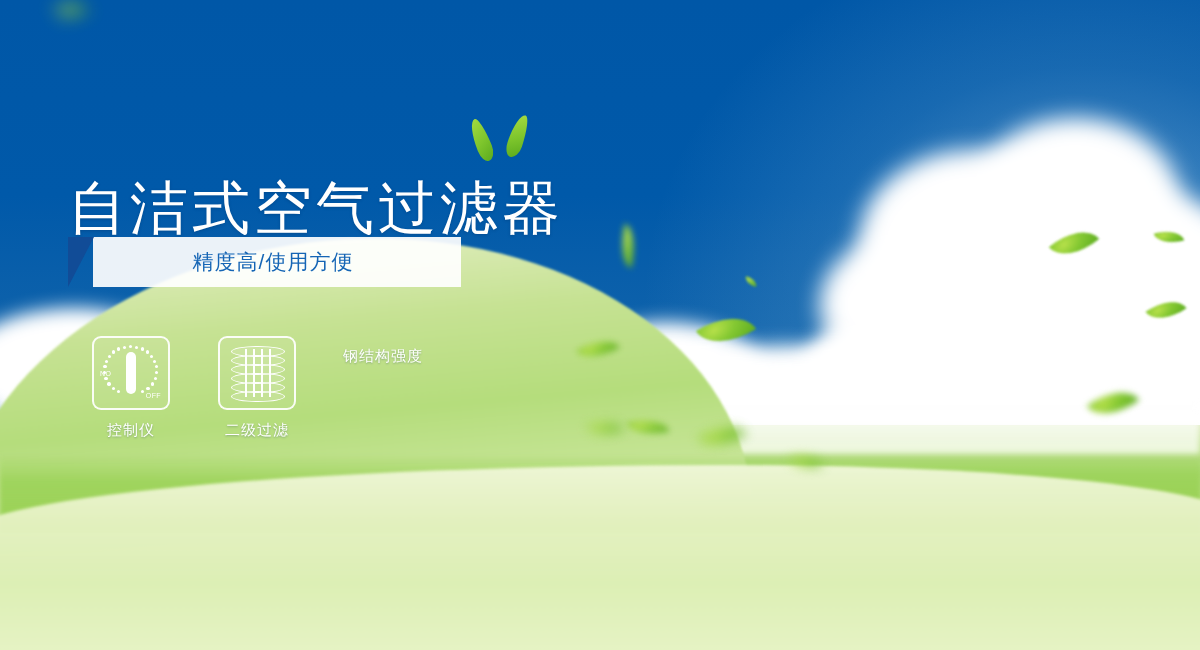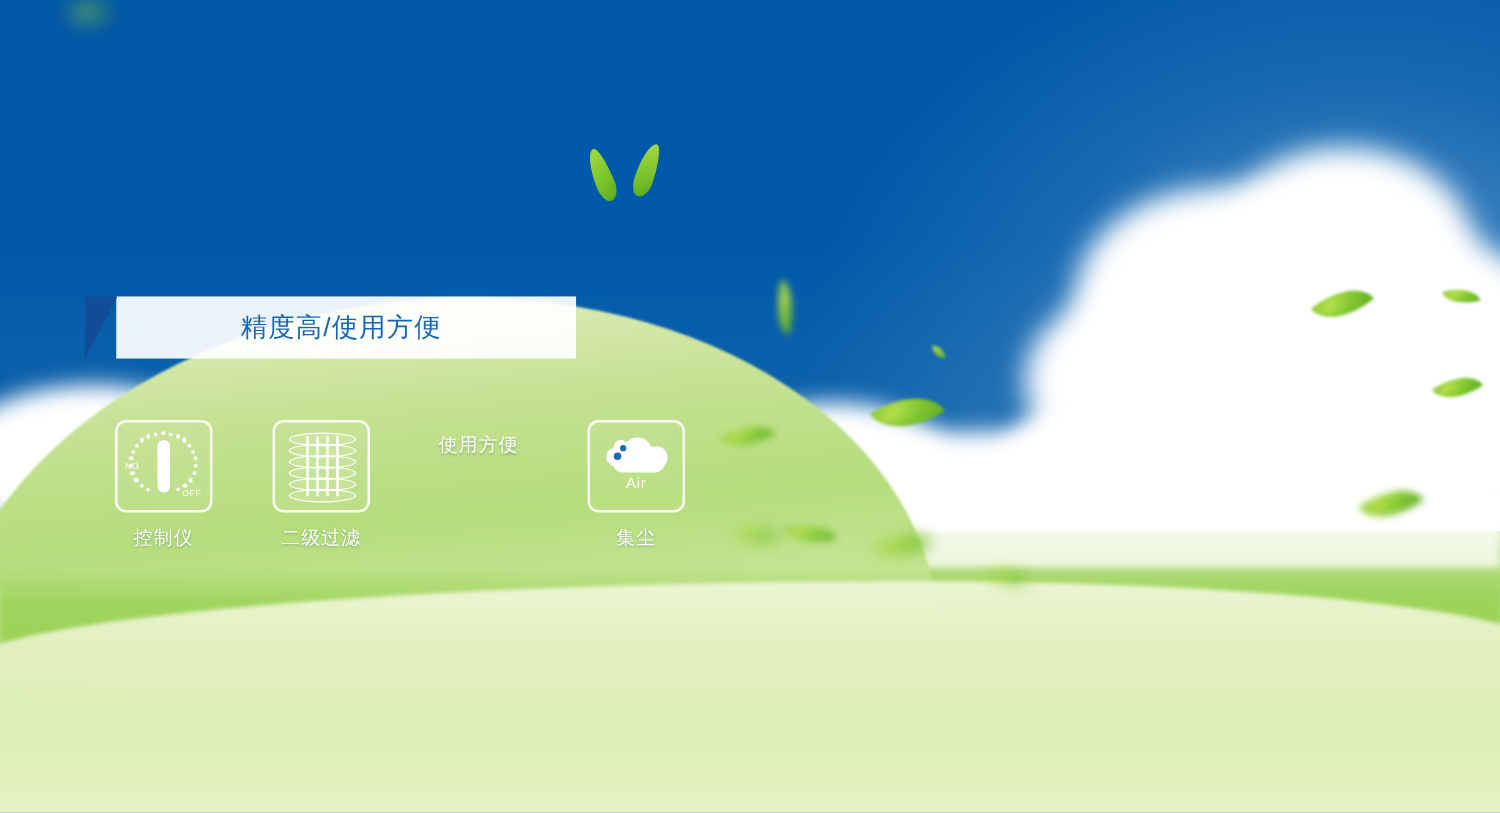--- a/index.html
+++ b/index.html
@@ -264,20 +264,21 @@
   <div class="leaf blur1" style="left:1052px;top:230px;width:44px;height:26px;transform:rotate(-40deg);"></div>
   <div class="leaf blur1" style="left:1155px;top:230px;width:28px;height:14px;transform:rotate(-14deg);"></div>
   <div class="leaf blur1" style="left:1148px;top:300px;width:36px;height:20px;transform:rotate(-34deg);"></div>
   <div class="leaf blur2" style="left:1090px;top:390px;width:46px;height:26px;transform:rotate(-36deg);"></div>
   <div class="leaf blur3" style="left:588px;top:420px;width:34px;height:16px;transform:rotate(-18deg);opacity:.8;"></div>
 
   <div class="sprout">
     <i class="l"></i>
       <i class="r"></i>
   </div>
+  <h1 class="title">自洁式空气过滤器</h1>
 
   <div class="subbar">
     <div class="slant"></div>
     <div class="seg-b">精度高/使用方便</div>
   </div>
 
   <div class="features">
 
     <div class="feature">
       <div class="fbox">
@@ -326,39 +327,22 @@
           <span class="ring" style="top:18px;"></span>
           <span class="ring" style="top:27px;"></span>
           <span class="ring" style="top:36px;"></span>
           <span class="ring" style="top:45px;"></span>
         </div>
       </div>
       <div class="flabel">二级过滤</div>
     </div>
 
     <div class="feature">
-      <div class="flabel">使用方便</div>
+      <div class="flabel">钢结构强度</div>
     </div>
 
-    <div class="feature">
-      <div class="fbox">
-        <div class="airicon">
-          <div class="cl">
-            <b class="p3"></b>
-              <b class="p4"></b>
-              <b class="p1"></b>
-              <b class="p2"></b>
-              <b class="base"></b>
-            <b class="hole"></b>
-              <b class="hole2"></b>
-          </div>
-          <div class="air-t">Air</div>
-        </div>
-      </div>
-      <div class="flabel">集尘</div>
-    </div>
 
   </div>
 
   <div class="leaf blur2" style="left:578px;top:340px;width:40px;height:18px;transform:rotate(-28deg);opacity:.9;"></div>
   <div class="leaf blur2" style="left:628px;top:418px;width:40px;height:18px;transform:rotate(-12deg);opacity:.85;"></div>
 
 </div>
 
 </body></html>

